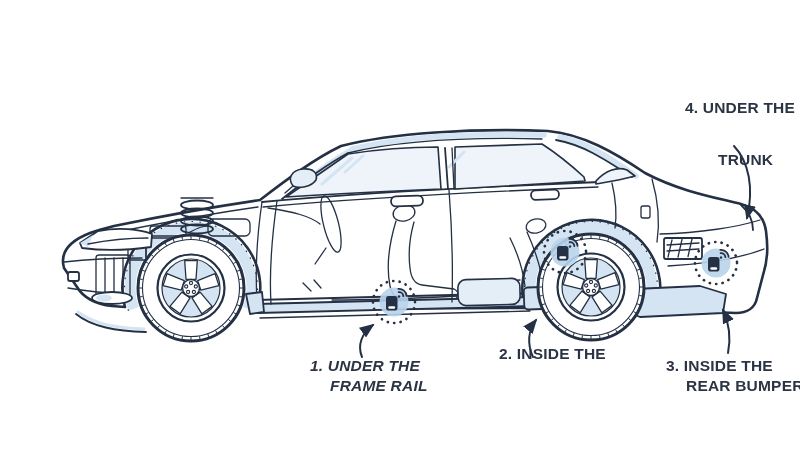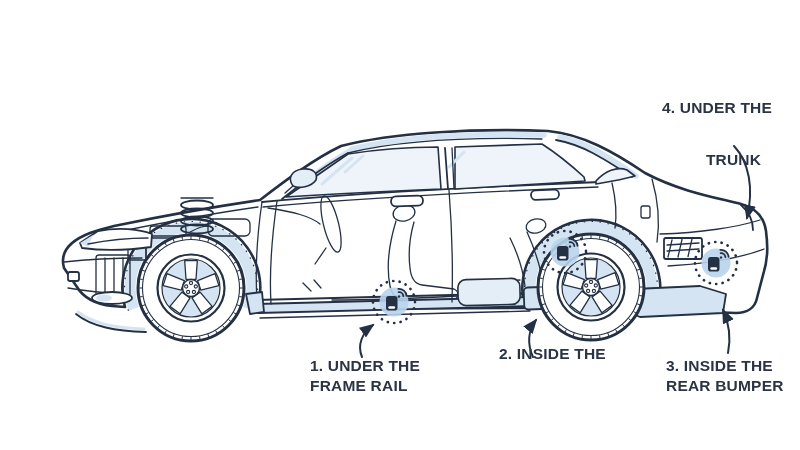--- a/index.html
+++ b/index.html
@@ -39,26 +39,26 @@
   .dev{fill:var(--ink);}
   .devslot{fill:#fff;}
   .wifi path{fill:none;stroke:var(--ink);stroke-width:1.8;stroke-linecap:round;}
   .wifidot{fill:var(--ink);}
   
   .arrow{fill:none;stroke:var(--ink);stroke-width:2;stroke-linecap:round;}
   .arrowhead{fill:var(--ink);}
   
   .label{position:absolute;font-weight:600;font-size:15.5px;line-height:20px;
     color:var(--text);letter-spacing:.2px;white-space:nowrap;}
-  .label .l2{display:block;}
+  .label .l2{display:block;margin-left:20px;}
   #label4 .l2{margin-left:33px;margin-top:32px;}
-  #label1{left:310px;top:356px;}
+  #label1{left:310px;top:356px;font-style:italic;}
   #label2{left:499px;top:344px;}
   #label3{left:666px;top:356px;}
-  #label4{left:662px;top:98px;text-align:center;}
+  #label4{left:685px;top:98px;}
 </style>
 </head>
 <body>
 
 <div class="stage">
 
   <svg width="800" height="450" viewBox="0 0 800 450">
     <defs>
       <marker id="ah" markerWidth="9" markerHeight="8" refX="6.5" refY="3" orient="auto">
         <path class="arrowhead" d="M0 0 L7.5 3 L0 6 Z"></path>

